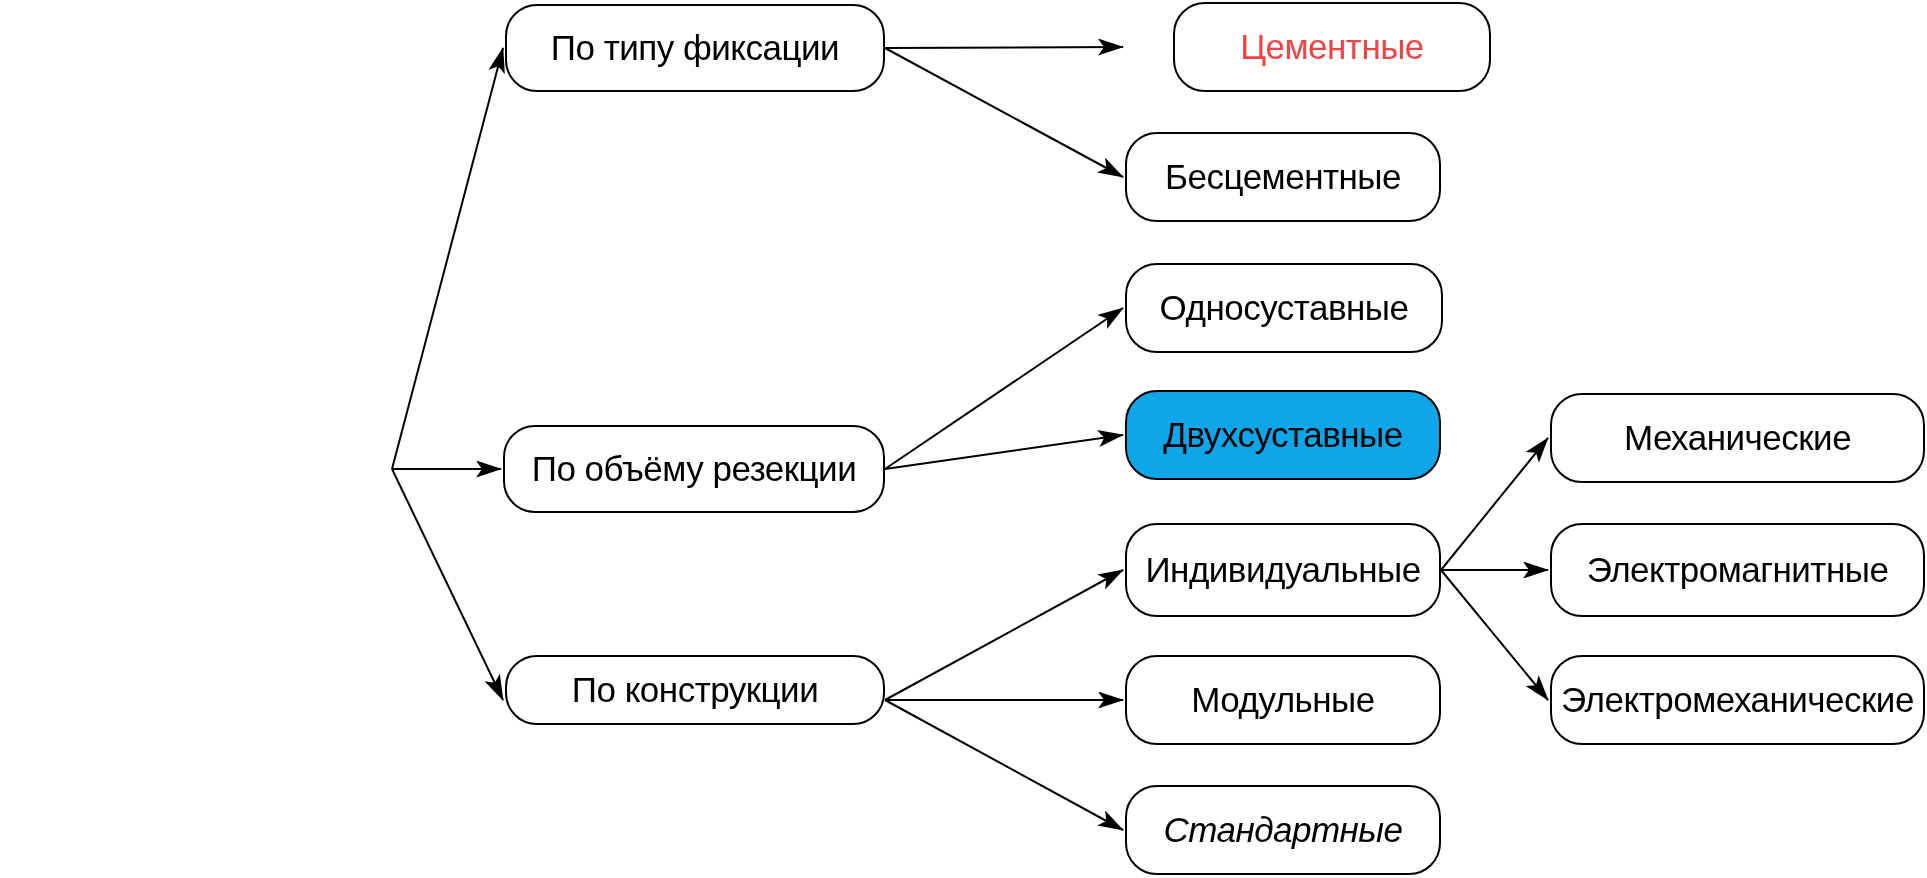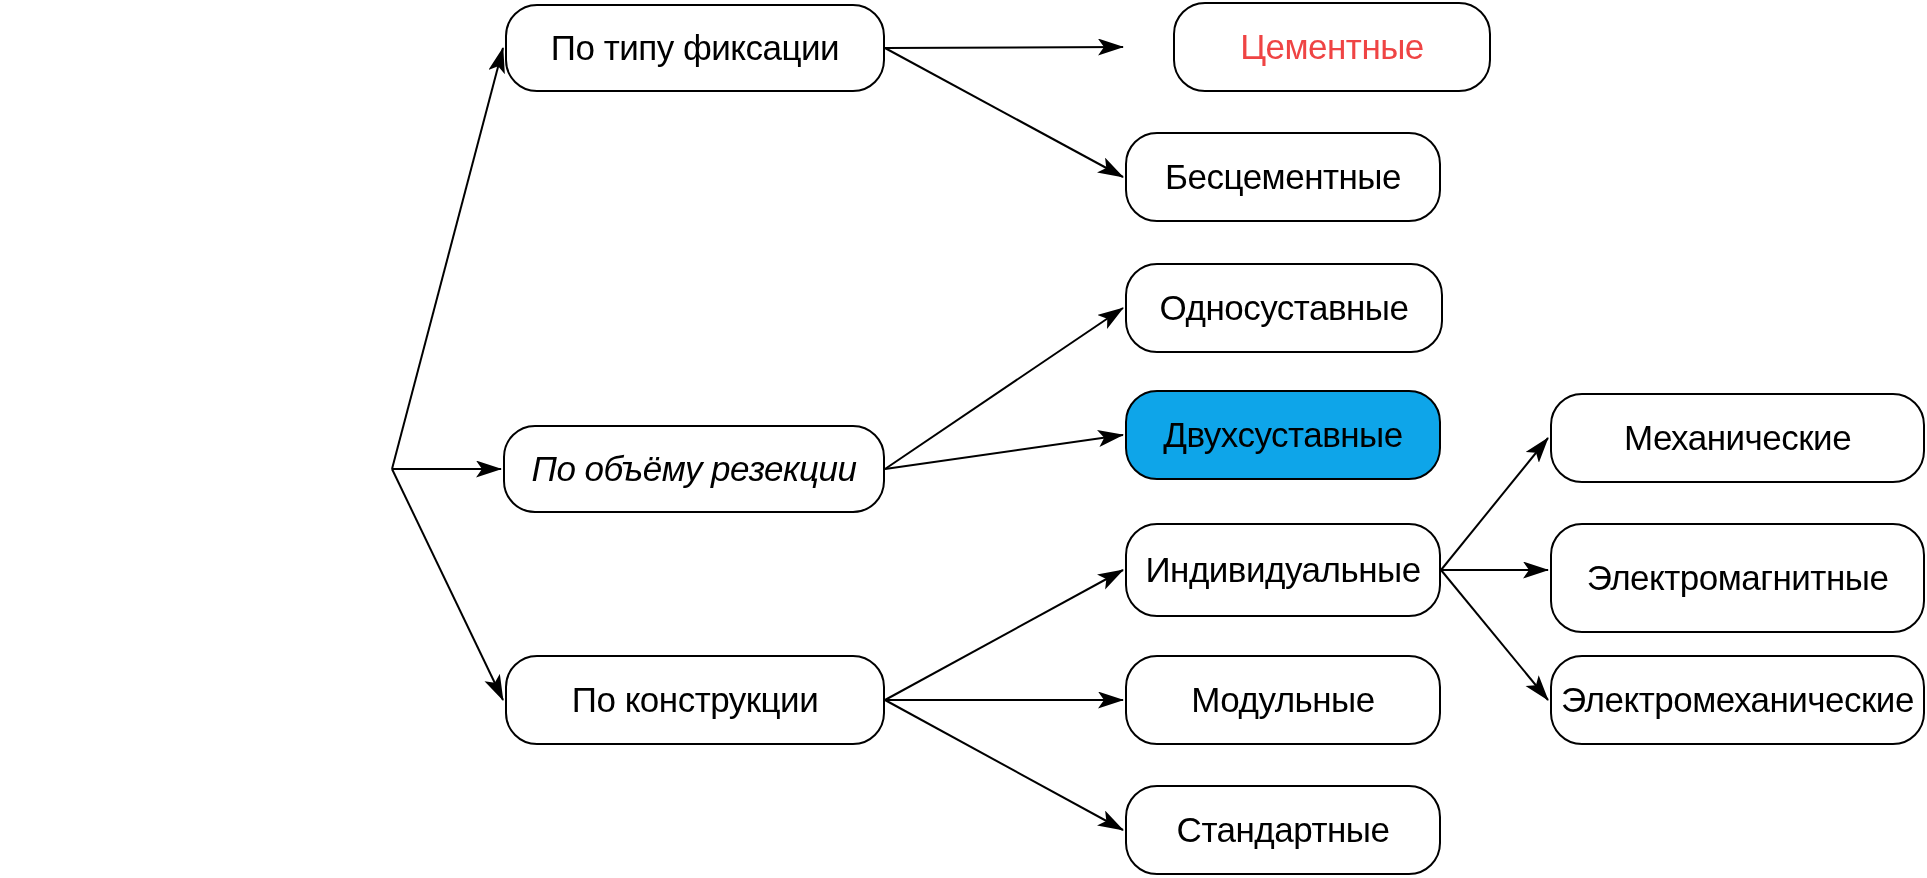--- a/index.html
+++ b/index.html
@@ -67,49 +67,49 @@
       <line x1="885" y1="700" x2="1123" y2="700" stroke="#000000" marker-end="url(#arrowhead)"></line>
       <line x1="885" y1="700" x2="1123" y2="830" stroke="#000000" marker-end="url(#arrowhead)"></line>
       <line x1="1441" y1="570" x2="1548" y2="438" stroke="#000000" marker-end="url(#arrowhead)"></line>
       <line x1="1441" y1="570" x2="1548" y2="570" stroke="#000000" marker-end="url(#arrowhead)"></line>
       <line x1="1441" y1="570" x2="1548" y2="700" stroke="#000000" marker-end="url(#arrowhead)"></line>
     </svg>
 
     <div class="node" style="left: 505px; top: 4px; width: 380px; height: 88px; background: rgb(255, 255, 255); border-color: rgb(0, 0, 0); color: rgb(0, 0, 0);">
       <span>По типу фиксации</span>
     </div>
-    <div class="node" style="left: 503px; top: 425px; width: 382px; height: 88px; background: rgb(255, 255, 255); border-color: rgb(0, 0, 0); color: rgb(0, 0, 0); font-style: italic;">
+    <div class="node" style="left: 503px; top: 425px; width: 382px; height: 88px; background: rgb(255, 255, 255); border-color: rgb(0, 0, 0); color: rgb(0, 0, 0);">
       <span>По объёму резекции</span>
     </div>
-    <div class="node" style="left: 505px; top: 655px; width: 380px; height: 90px; background: rgb(255, 255, 255); border-color: rgb(0, 0, 0); color: rgb(0, 0, 0);">
+    <div class="node" style="left: 505px; top: 655px; width: 380px; height: 70px; background: rgb(255, 255, 255); border-color: rgb(0, 0, 0); color: rgb(0, 0, 0);">
       <span>По конструкции</span>
     </div>
     <div class="node" style="left: 1125px; top: 2px; width: 318px; height: 90px; background: rgb(255, 255, 255); border-color: rgb(0, 0, 0); color: #ef4444; margin-left: 48px;">
       <span>Цементные</span>
     </div>
     <div class="node" style="left: 1125px; top: 132px; width: 316px; height: 90px; background: rgb(255, 255, 255); border-color: rgb(0, 0, 0); color: rgb(0, 0, 0);">
       <span>Бесцементные</span>
     </div>
     <div class="node" style="left: 1125px; top: 263px; width: 318px; height: 90px; background: rgb(255, 255, 255); border-color: rgb(0, 0, 0); color: rgb(0, 0, 0);">
       <span>Односуставные</span>
     </div>
     <div class="node" style="left: 1125px; top: 390px; width: 316px; height: 90px; background: #0ea5e9; border-color: rgb(0, 0, 0); color: rgb(0, 0, 0);">
       <span>Двухсуставные</span>
     </div>
     <div class="node" style="left: 1125px; top: 655px; width: 316px; height: 90px; background: rgb(255, 255, 255); border-color: rgb(0, 0, 0); color: rgb(0, 0, 0);">
       <span>Модульные</span>
     </div>
     <div class="node" style="left: 1125px; top: 523px; width: 316px; height: 94px; background: rgb(255, 255, 255); border-color: rgb(0, 0, 0); color: rgb(0, 0, 0);">
       <span>Индивидуальные</span>
     </div>
-    <div class="node" style="left: 1125px; top: 785px; width: 316px; height: 90px; background: rgb(255, 255, 255); border-color: rgb(0, 0, 0); color: rgb(0, 0, 0);">
+    <div class="node" style="left: 1125px; top: 785px; width: 316px; height: 90px; background: rgb(255, 255, 255); border-color: rgb(0, 0, 0); color: rgb(0, 0, 0); font-style: italic;">
       <span>Стандартные</span>
     </div>
     <div class="node" style="left: 1550px; top: 393px; width: 375px; height: 90px; background: rgb(255, 255, 255); border-color: rgb(0, 0, 0); color: rgb(0, 0, 0);">
       <span>Механические</span>
     </div>
-    <div class="node" style="left: 1550px; top: 523px; width: 375px; height: 110px; background: rgb(255, 255, 255); border-color: rgb(0, 0, 0); color: rgb(0, 0, 0);">
+    <div class="node" style="left: 1550px; top: 523px; width: 375px; height: 94px; background: rgb(255, 255, 255); border-color: rgb(0, 0, 0); color: rgb(0, 0, 0);">
       <span>Электромагнитные</span>
     </div>
     <div class="node" style="left: 1550px; top: 655px; width: 375px; height: 90px; background: rgb(255, 255, 255); border-color: rgb(0, 0, 0); color: rgb(0, 0, 0);">
       <span>Электромеханические</span>
     </div>
   </div>
 
 </body></html>

